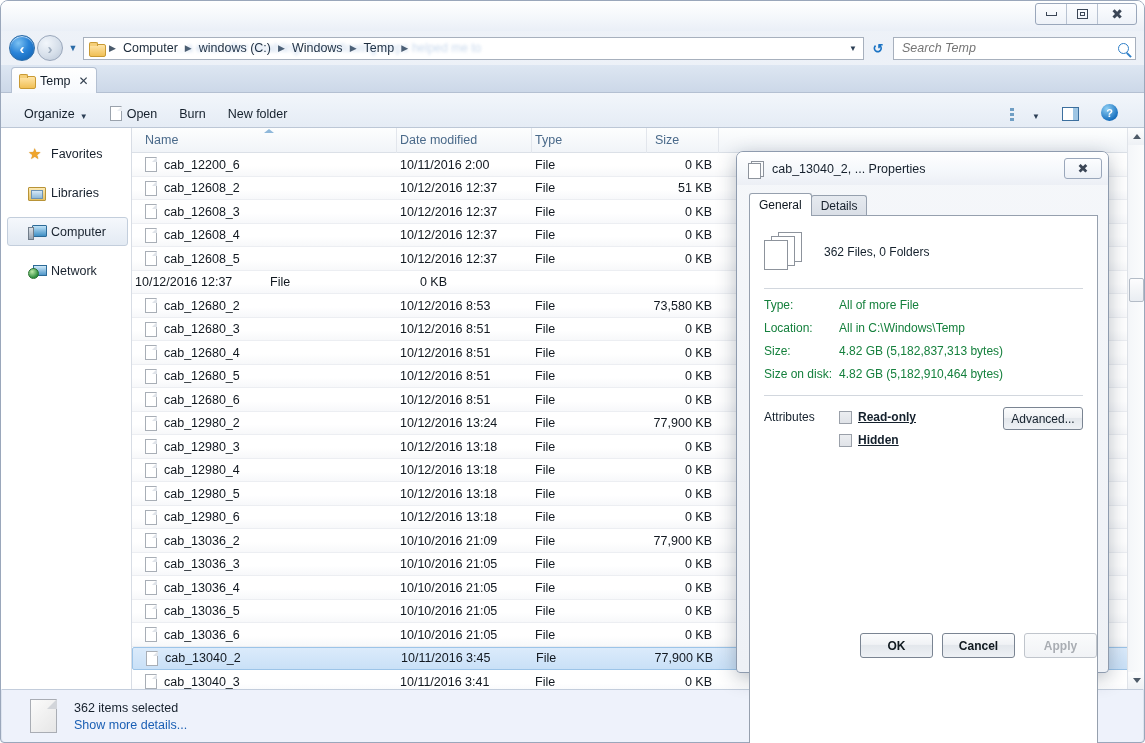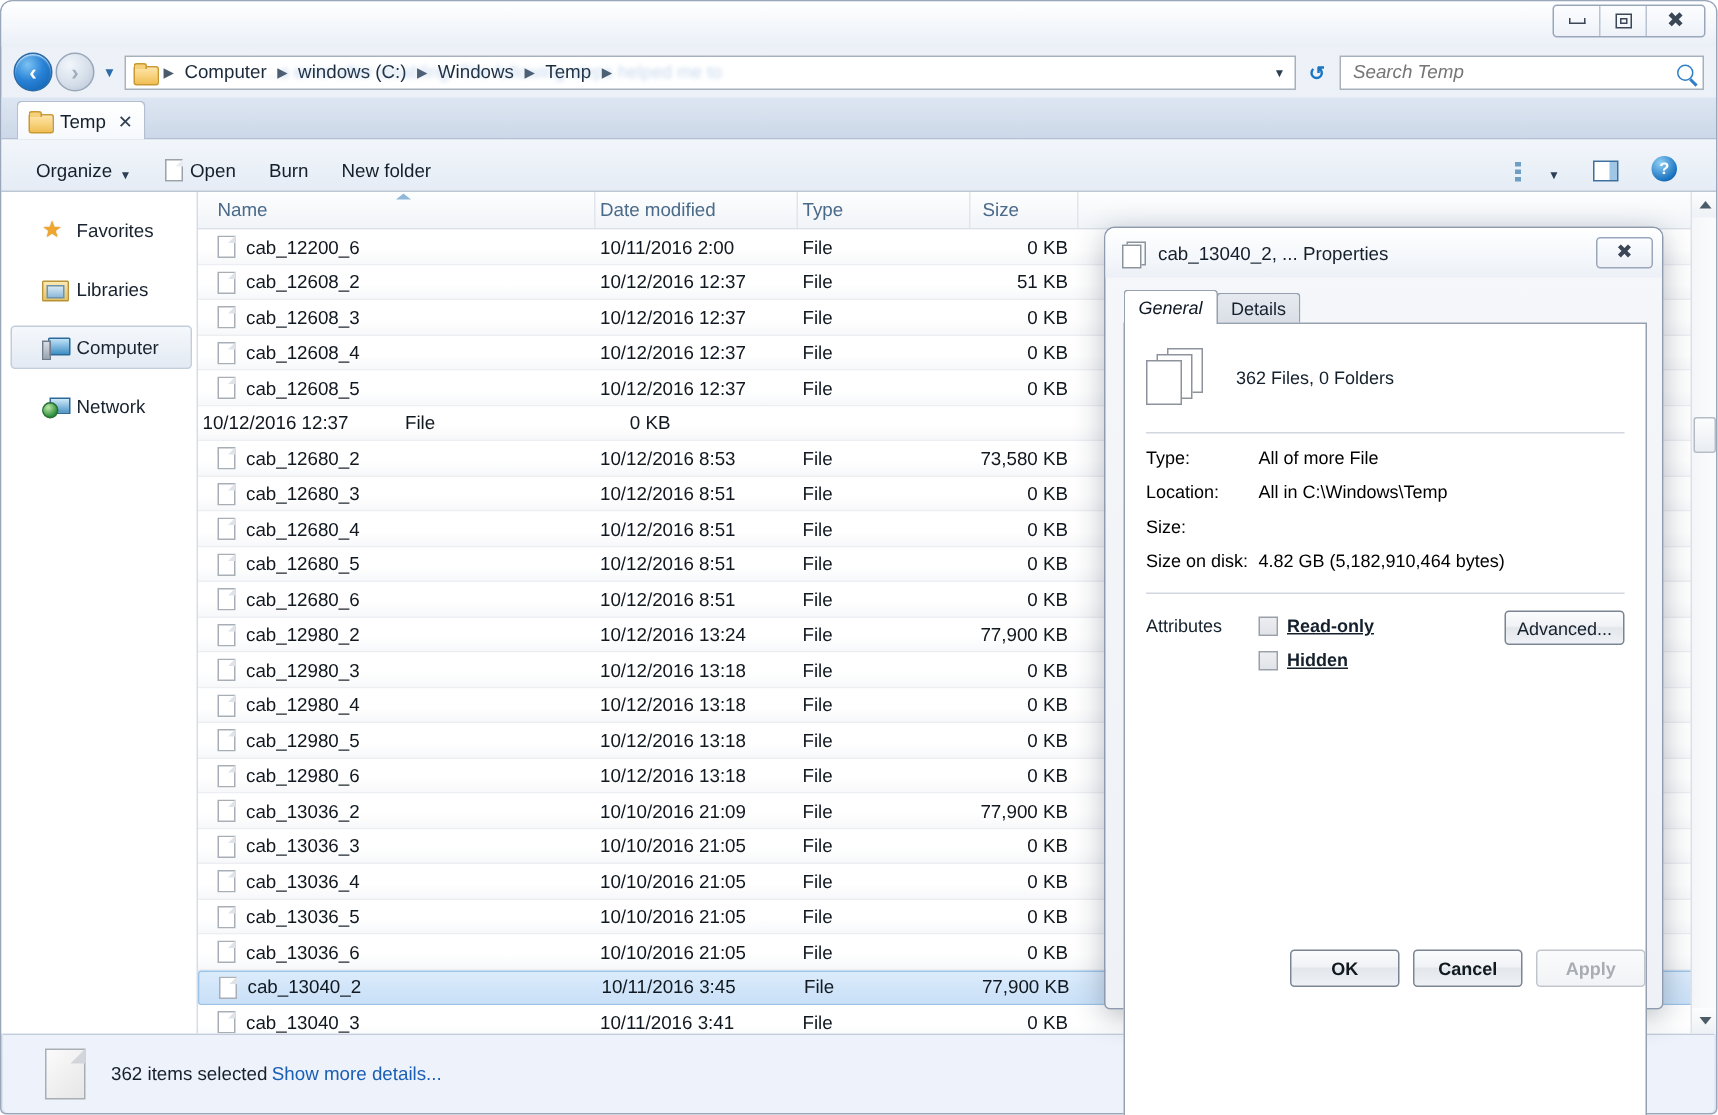--- a/index.html
+++ b/index.html
@@ -305,21 +305,21 @@
   #statusicon {
     width:27px; height:34px; position:relative; margin-right:17px; flex:0 0 auto;
     background: linear-gradient(135deg,#fbfbfb,#e6e6e6);
     border:1px solid #a9adb4;
   }
   #statusicon:after{
     content:""; position:absolute; right:-1px; top:-1px;
     border-width:0 0 10px 10px; border-style:solid;
     border-color: transparent transparent #d2d5da transparent;
   }
-  #statustext { display:flex; flex-direction:row; gap:3px; }
+  #statustext { display:flex; flex-direction:column; gap:3px; }
   #selcount { font-size:12.5px; color:#16202c; }
   #moredetails { font-size:12.5px; color:#1a5fb4; }
 
   
   #dialog {
     position:absolute; left:735px; top:150px; width:373px; height:522px;
     background: linear-gradient(180deg,#f5f7fa 0%, #eef1f6 100%);
     border:1px solid #8e9bae; border-radius:7px 7px 4px 4px;
     box-shadow: 0 5px 20px rgba(20,35,60,.30);
   }
@@ -349,40 +349,40 @@
     position:absolute; left:12px; top:42px; display:flex; align-items:flex-end; height:22px;
   }
   .dtab {
     font-size:12px; color:#16202c; height:21px; padding:0 9px;
     display:flex; align-items:center;
     border:1px solid #96a0ae; background: linear-gradient(180deg,#e6eaf0,#d9dee6);
     border-bottom:none; border-radius:3px 3px 0 0;
     margin-right:-1px;
   }
   .dtab.active {
-    background:#ffffff; height:23px; color:#0d1620; position:relative; z-index:3;font-style:italic;
+    background:#ffffff; height:23px; color:#0d1620; position:relative; z-index:3;
   }
   #dlgpanel {
     position:absolute; left:12px; top:63px; width:349px; height:535px;
     background:#ffffff; border:1px solid #96a0ae;
     height:533px;
   }
   #dlgpanel { height:533px; }
   #panelscroll { position:relative; width:100%; height:100%; overflow:hidden; }
   #summary { display:flex; align-items:center; padding:16px 0 16px 14px; }
   #stackicon { width:38px; height:40px; position:relative; margin-right:22px; flex:0 0 auto; }
   #stackicon span {
     position:absolute; width:24px; height:30px; background:#ffffff; border:1px solid #8d939c;
   }
   #stackicon span:nth-child(1){ left:14px; top:0; }
   #stackicon span:nth-child(2){ left:7px; top:4px; }
   #stackicon span:nth-child(3){ left:0px; top:8px; }
   #summarytext { font-size:12px; color:#14202c; }
   .hr { height:1px; background:#d2d7de; margin:0 14px; }
-  .prow { display:flex; padding:9px 0 0 14px; font-size:12px; color:#000000; }
+  .prow { display:flex; padding:9px 0 0 14px; font-size:12px; color:#15803d; }
   .plabel { width:75px; flex:0 0 auto; }
   .pvalue { flex:1 1 auto; }
   #attrsection { display:flex; padding:14px 0 0 14px; font-size:12px; color:#14202c; position:relative; }
   #attrlabel { width:75px; flex:0 0 auto; }
   .cbrow { display:flex; align-items:center; margin-bottom:9px;font-weight:bold; }
   .cbox {
     width:13px; height:13px; margin-right:6px; flex:0 0 auto;
     background: linear-gradient(180deg,#eceef1,#e0e3e8);
     border:1px solid #9aa0a9;
   }
@@ -783,20 +783,21 @@
         <div class="prow">
           <span class="plabel">Type:</span>
           <span class="pvalue">All of more File</span>
         </div>
         <div class="prow">
           <span class="plabel">Location:</span>
           <span class="pvalue">All in C:\Windows\Temp</span>
         </div>
         <div class="prow">
           <span class="plabel">Size:</span>
+          <span class="pvalue">4.82 GB (5,182,837,313 bytes)</span>
         </div>
         <div class="prow" style="padding-bottom:14px;">
           <span class="plabel">Size on disk:</span>
           <span class="pvalue">4.82 GB (5,182,910,464 bytes)</span>
         </div>
 
         <div class="hr"></div>
 
         <div id="attrsection">
           <span id="attrlabel">Attributes</span>

